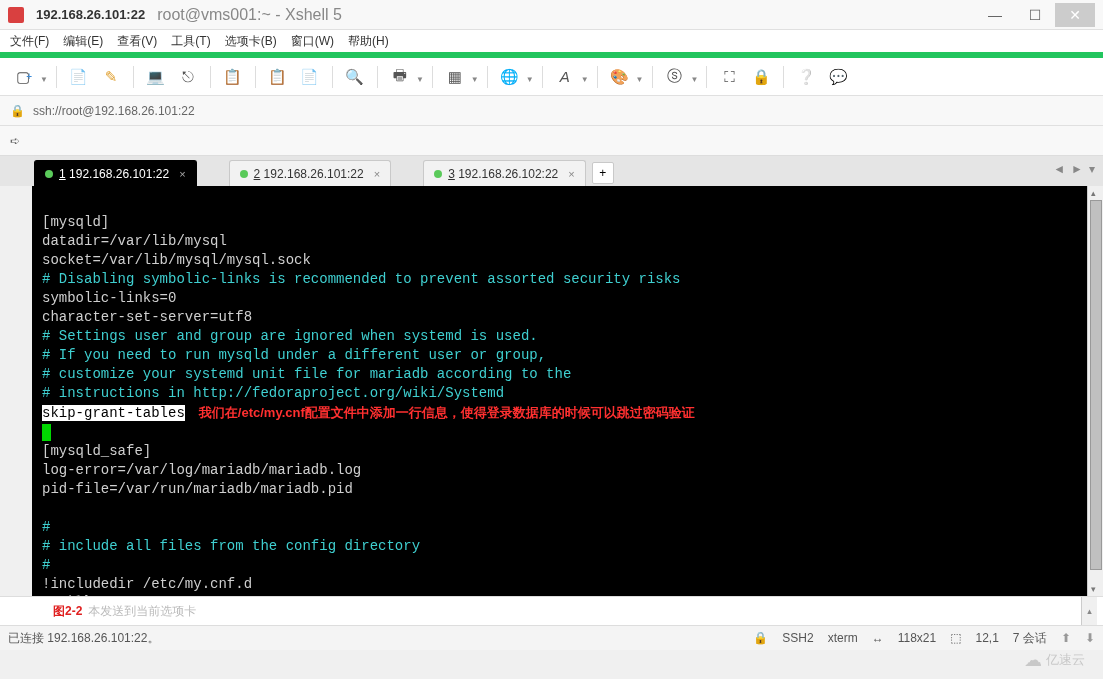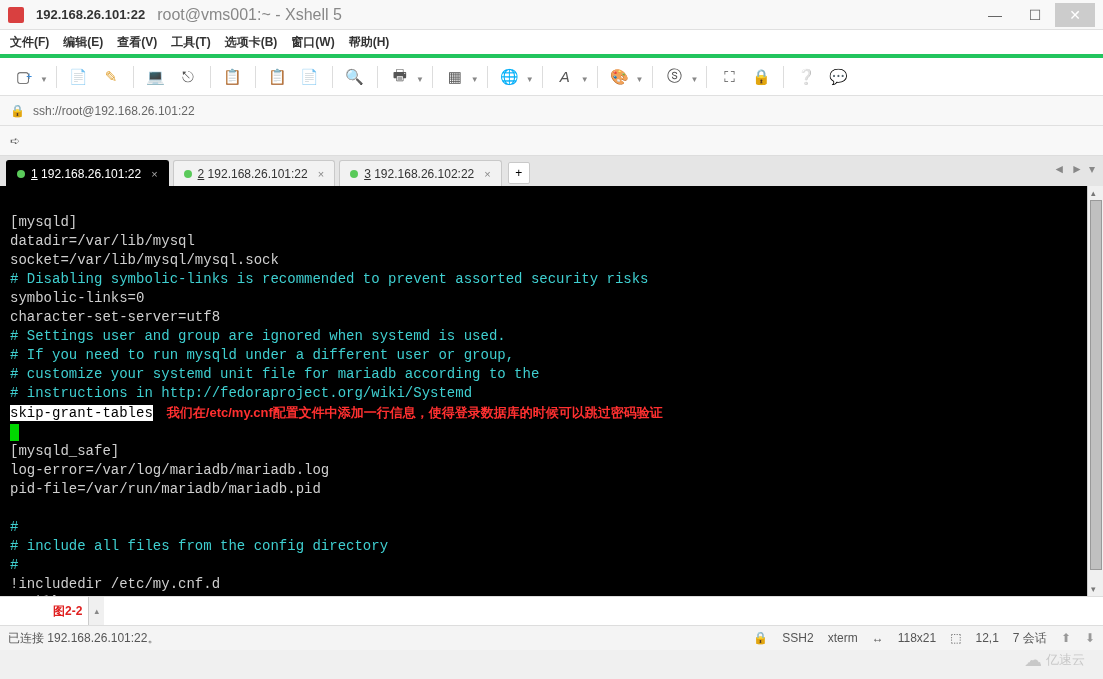--- a/index.html
+++ b/index.html
@@ -35,23 +35,22 @@
   color: #666; cursor: pointer; font-size: 14px;
 }
 .win-btn.close { background: #ccc; color: #fff; }
 .menubar {
   height: 28px;
   background: #fff;
   display: flex;
   align-items: center;
   padding: 0 10px;
   gap: 14px;
-  border-bottom: 4px solid #22c55e;
-  font-size: 12px;
-  font-weight: bold;
+  border-bottom: 6px solid #22c55e;
+  font-size: 12px;
 }
 .menu-item { color: #333; cursor: pointer; }
 .toolbar {
   height: 38px;
   background: #fff;
   display: flex;
   align-items: center;
   padding: 0 10px;
   gap: 4px;
   border-bottom: 1px solid #e0e0e0;
@@ -100,20 +99,21 @@
   border-bottom: none;
   border-radius: 3px 3px 0 0;
   display: flex;
   align-items: center;
   padding: 0 10px;
   margin-right: 4px;
   gap: 6px;
   font-size: 12px;
   cursor: pointer;
   color: #333;
+  margin-left: 28px;
 }
 .tab.active { background: #000; color: #fff; border-color: #000; }
 .tab .dot { width: 8px; height: 8px; border-radius: 50%; background: #5aca5a; }
 .tab .underline { text-decoration: underline; }
 .tab .x { color: #888; font-size: 11px; margin-left: 4px; }
 .tab.active .x { color: #aaa; }
 .tab-add {
   width: 22px; height: 22px;
   border: 1px solid #c9c9c9;
   background: #fff;
@@ -127,20 +127,21 @@
   background: #000;
   color: #fff;
   font-family: "Consolas", "Courier New", monospace;
   font-size: 14px;
   line-height: 19px;
   padding: 8px 10px;
   height: 410px;
   overflow: hidden;
   position: relative;
   white-space: pre;
+  margin-left: 32px;
 }
 .scroll-v { position: absolute; right: 0; top: 0; bottom: 0; width: 16px; background: #f0f0f0; border-left: 1px solid #ccc; }
 .scroll-v .thumb { position: absolute; left: 2px; width: 12px; background: #c0c0c0; border: 1px solid #999; }
 .t-gray { color: #cfcfcf; }
 .t-cyan { color: #3fcfd0; }
 .t-highlight { background: #fff; color: #000; }
 .t-green-cursor { background: #00d800; color: #000; display:inline-block; width:9px; height:17px; vertical-align:middle;}
 .annotation { color: #ff3030; font-size: 13px; font-family: "Microsoft YaHei", sans-serif; font-weight: bold; margin-left: 14px; }
 .annotation .path { color: #ff3030; }
 .status-line { display: flex; color: #fff; }
@@ -309,20 +310,21 @@
 </div>
 <div class="scroll-v">
   <div style="position:absolute;top:2px;left:3px;color:#777;font-size:9px;">▴</div>
   <div class="thumb" style="top:14px;height:370px;"></div>
   <div style="position:absolute;bottom:2px;left:3px;color:#777;font-size:9px;">▾</div>
 </div>
 </div>
 
 <div class="footer-send">
   <span class="label">图2-2</span>
+  <span class="databox" title="本发送到当前选项卡"><span style="color:#bbb;">本发送到当前选项卡</span></span>
   <div class="scroll-sendbox">
       <span style="font-size:9px;color:#888">▴</span>
     </div>
 </div>
 
 <div class="footer-status">
   <span>已连接 192.168.26.101:22。</span>
   <span class="sp"></span>
   <span>🔒</span>
   <span>SSH2</span>

